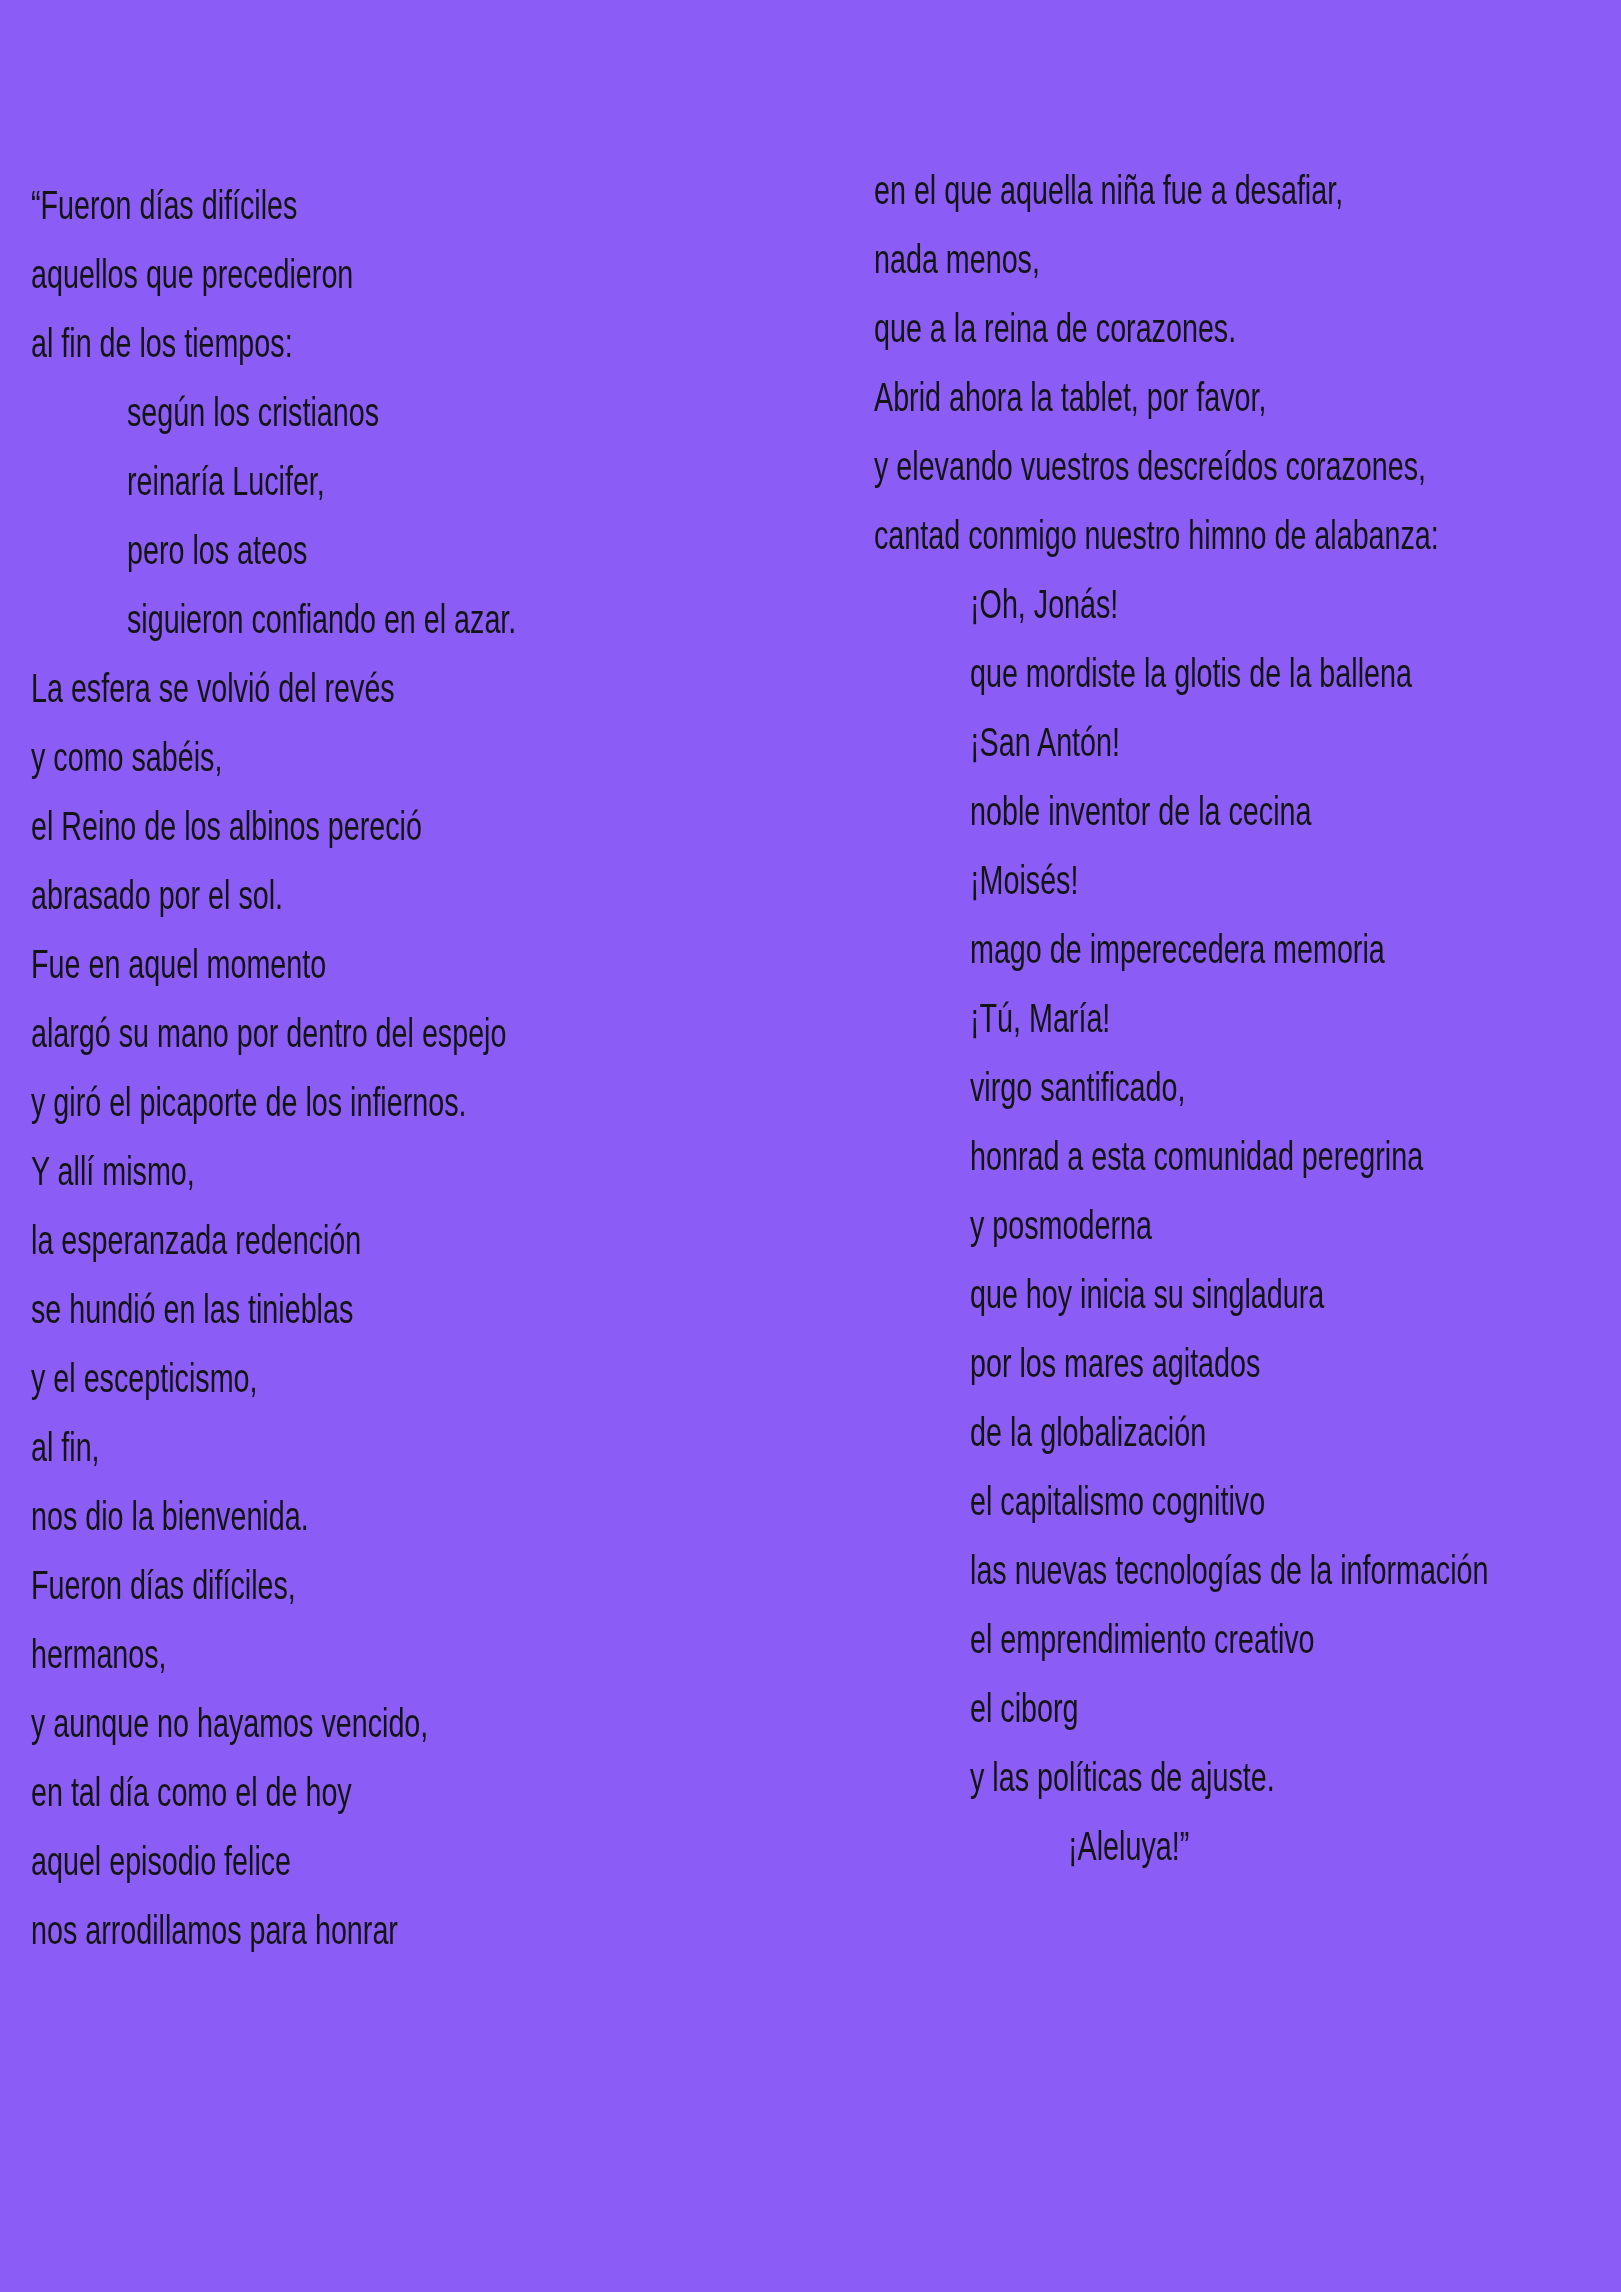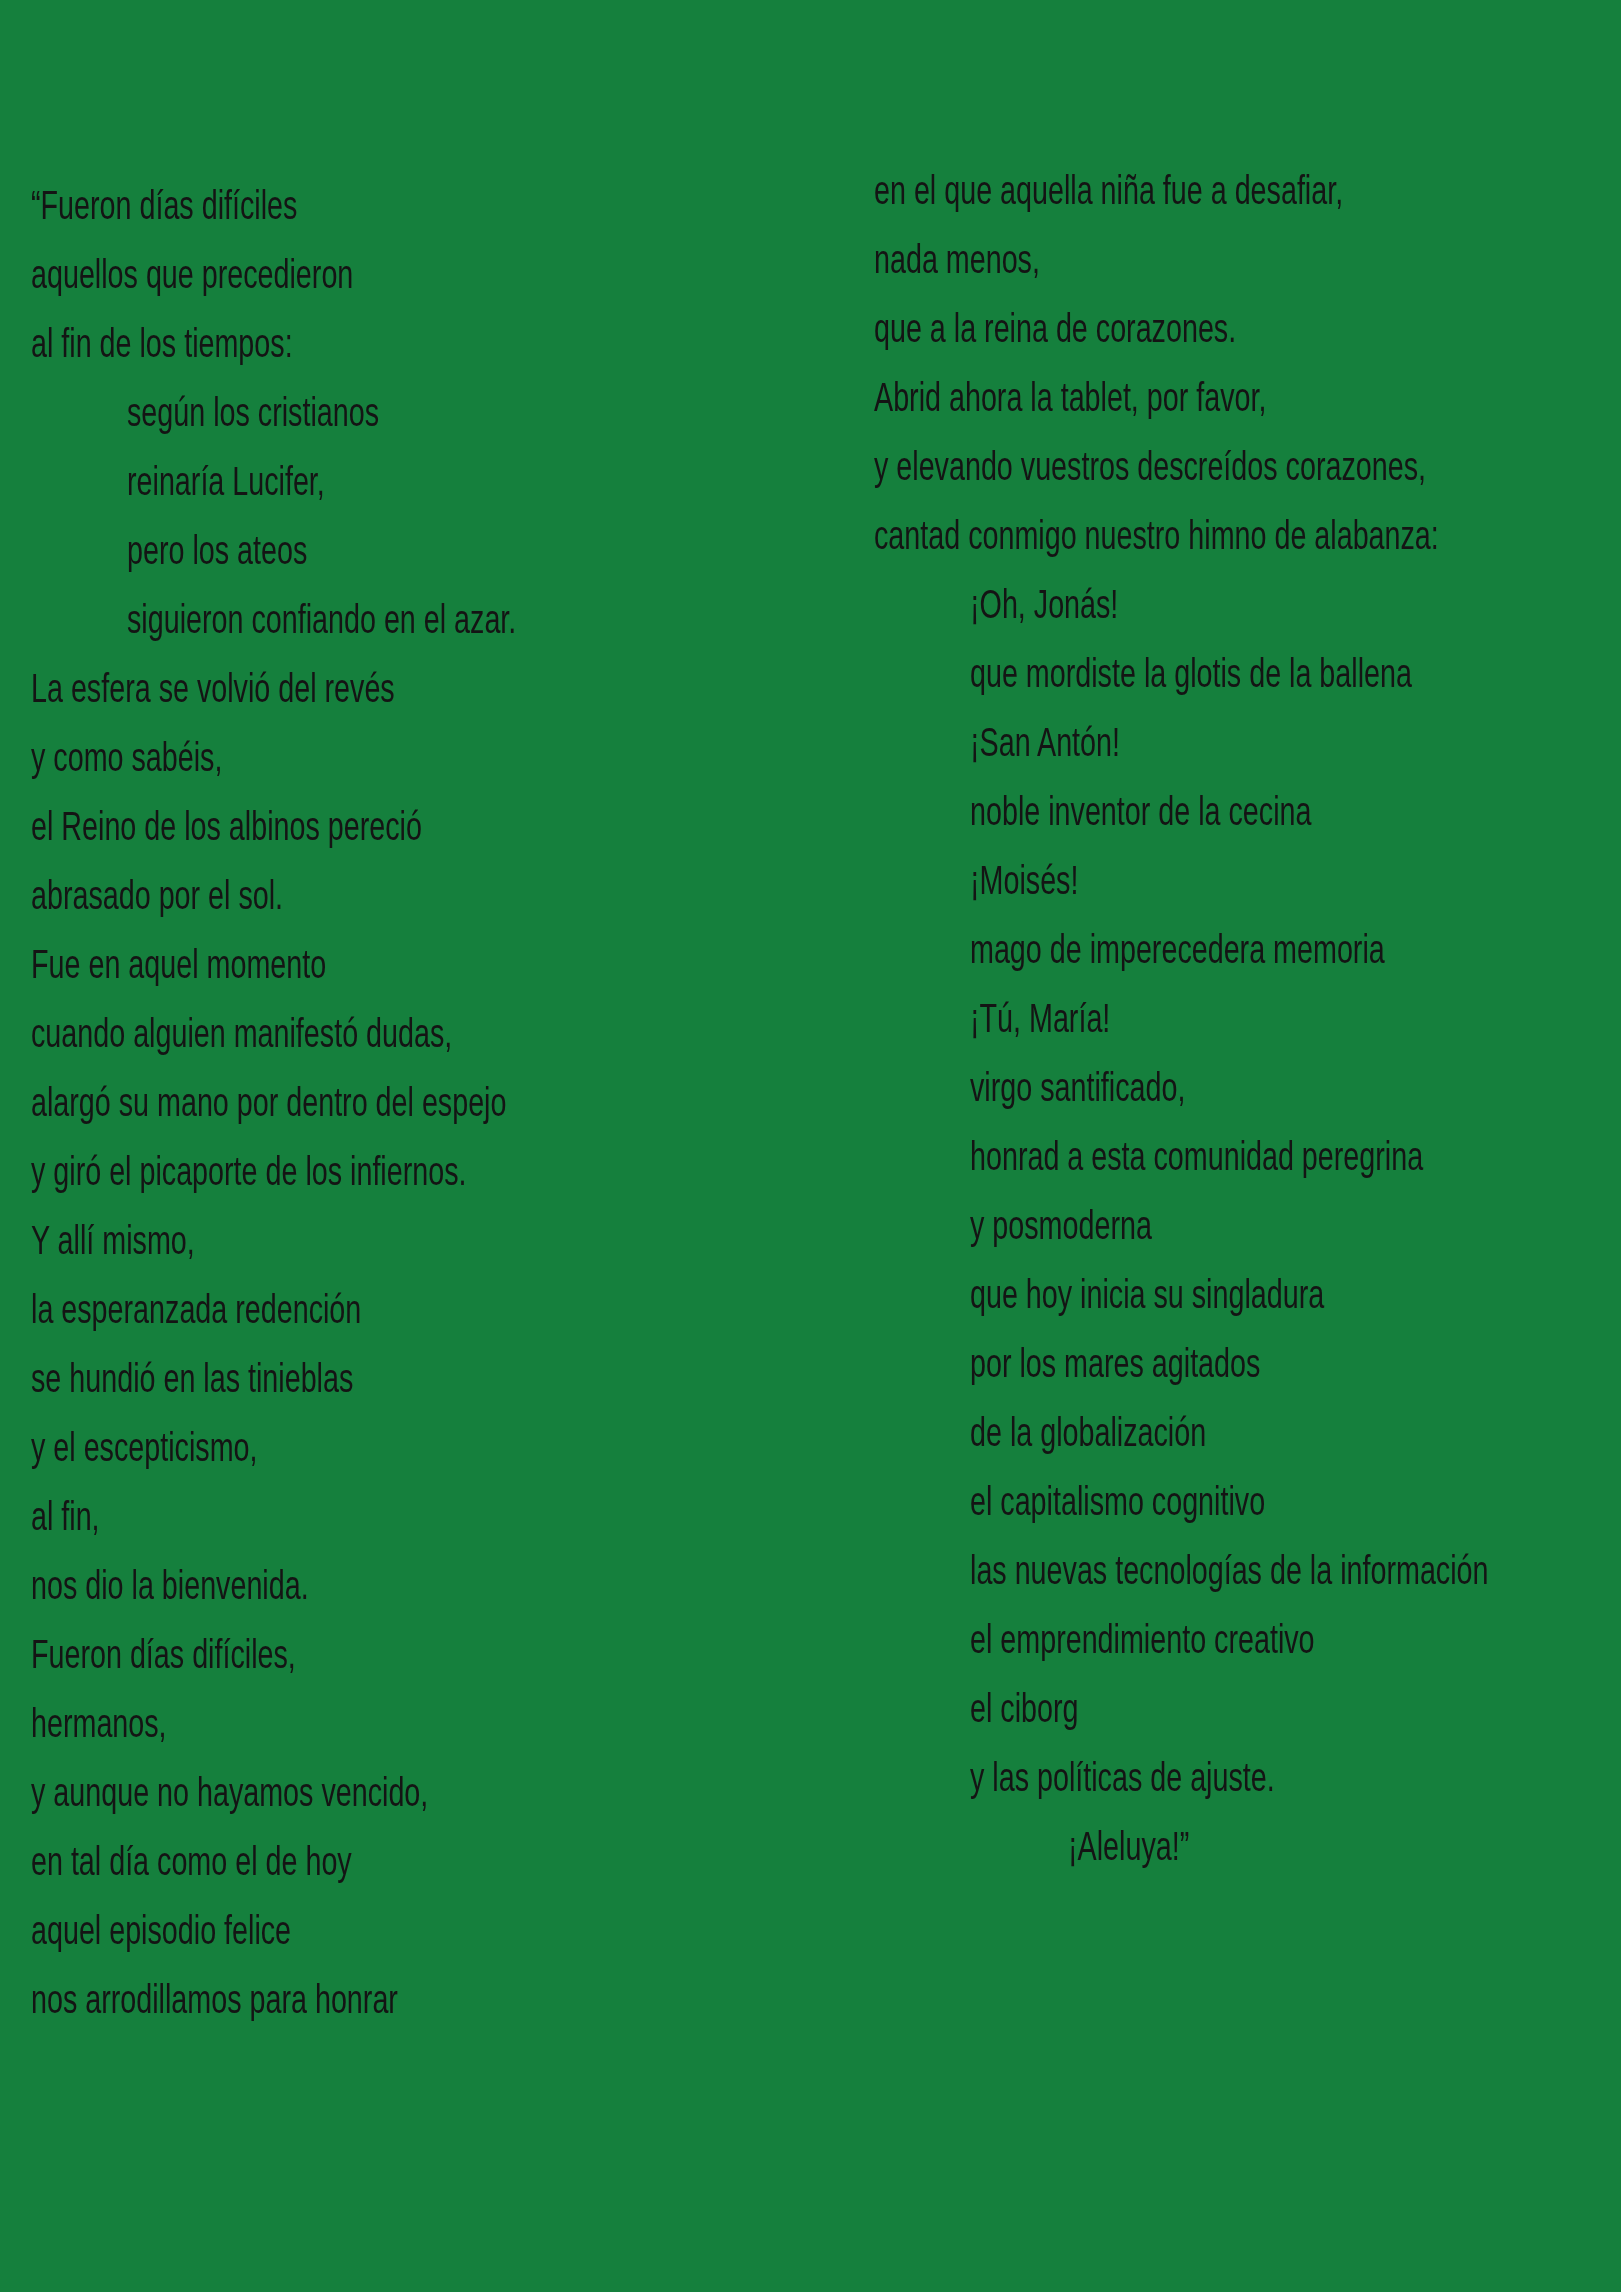--- a/index.html
+++ b/index.html
@@ -11,21 +11,21 @@
     width: 1621px;
     height: 2293px;
     position: relative;
     font-family: "Liberation Sans", sans-serif;
   }
   .page {
     position: absolute;
     left: 0; top: 0;
     width: 1621px;
     height: 2293px;
-    background: #15803d;
+    background: #8b5cf6;
     overflow: hidden;
   }
   .column {
     position: absolute;
     font-size: 41px;
     line-height: 69px;
     white-space: nowrap;
     color: #141414;
   }
   .column-left  { left: 31px;  top: 171px; }
@@ -49,21 +49,20 @@
       <div class="line indent-0"><span class="line-text">al fin de los tiempos:</span></div>
       <div class="line indent-1"><span class="line-text">según los cristianos</span></div>
       <div class="line indent-1"><span class="line-text">reinaría Lucifer,</span></div>
       <div class="line indent-1"><span class="line-text">pero los ateos</span></div>
       <div class="line indent-1"><span class="line-text">siguieron confiando en el azar.</span></div>
       <div class="line indent-0"><span class="line-text">La esfera se volvió del revés</span></div>
       <div class="line indent-0"><span class="line-text">y como sabéis,</span></div>
       <div class="line indent-0"><span class="line-text">el Reino de los albinos pereció</span></div>
       <div class="line indent-0"><span class="line-text">abrasado por el sol.</span></div>
       <div class="line indent-0"><span class="line-text">Fue en aquel momento</span></div>
-      <div class="line indent-0"><span class="line-text">cuando alguien manifestó dudas,</span></div>
       <div class="line indent-0"><span class="line-text">alargó su mano por dentro del espejo</span></div>
       <div class="line indent-0"><span class="line-text">y giró el picaporte de los infiernos.</span></div>
       <div class="line indent-0"><span class="line-text">Y allí mismo,</span></div>
       <div class="line indent-0"><span class="line-text">la esperanzada redención</span></div>
       <div class="line indent-0"><span class="line-text">se hundió en las tinieblas</span></div>
       <div class="line indent-0"><span class="line-text">y el escepticismo,</span></div>
       <div class="line indent-0"><span class="line-text">al fin,</span></div>
       <div class="line indent-0"><span class="line-text">nos dio la bienvenida.</span></div>
       <div class="line indent-0"><span class="line-text">Fueron días difíciles,</span></div>
       <div class="line indent-0"><span class="line-text">hermanos,</span></div>

